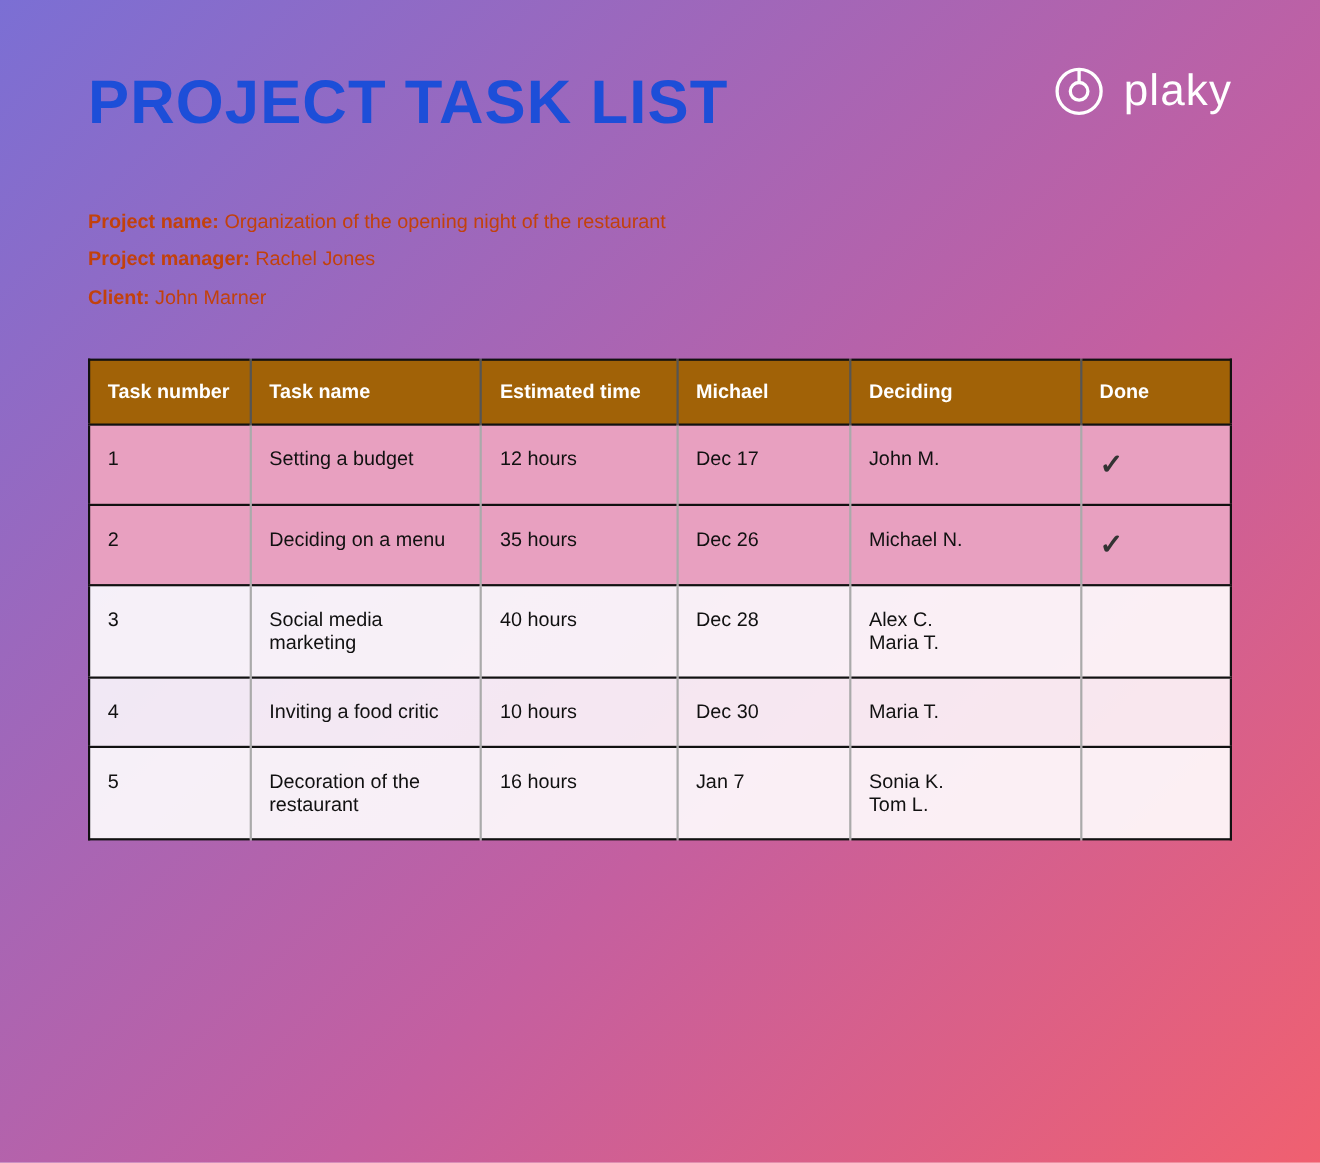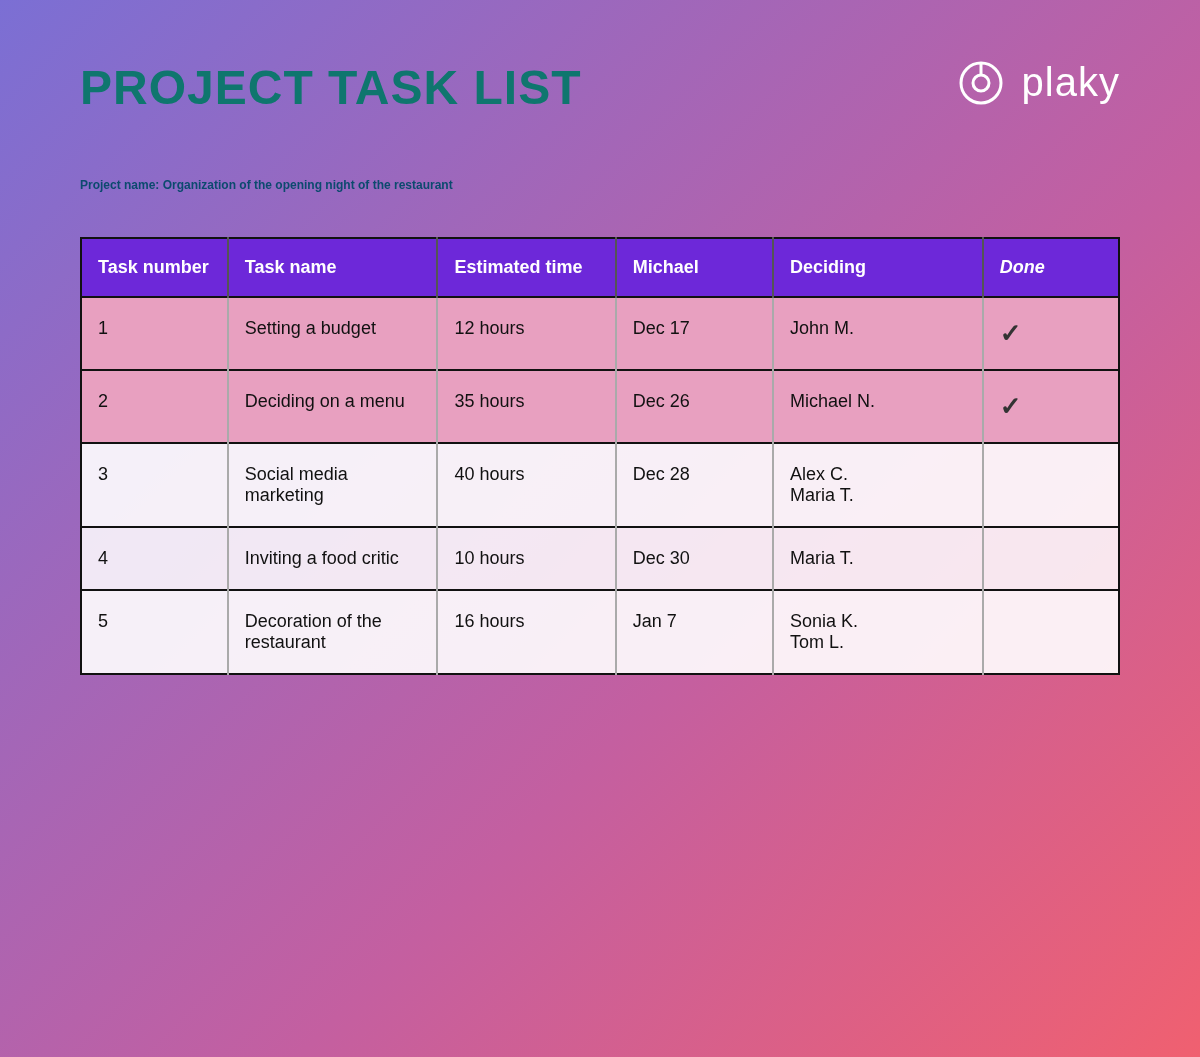--- a/index.html
+++ b/index.html
@@ -24,22 +24,22 @@
     }
 
     .header {
       display: flex;
       justify-content: space-between;
       align-items: flex-start;
       margin-bottom: 60px;
     }
 
     .page-title {
-      color: #0f766e;
-      font-size: 48px;
+      color: #1d4ed8;
+      font-size: 56px;
       font-weight: 900;
       letter-spacing: 1px;
     }
 
     .logo-area {
       display: flex;
       align-items: center;
       gap: 19px;
       color: #ffffff;
     }
@@ -50,53 +50,52 @@
     }
 
     .logo-text {
       font-size: 40px;
       font-weight: 400;
       color: #ffffff;
       letter-spacing: 1px;
     }
 
     .project-info {
-      color: #0c4a6e;
-      font-size: 12px;
+      color: #c2410c;
+      font-size: 18px;
       line-height: 1.8;
       margin-bottom: 40px;
-      font-weight: 700;
+      font-weight: 400;
     }
 
     .project-info p {
       margin-bottom: 2px;
     }
 
     .task-table {
       width: 100%;
       border-collapse: collapse;
       border: 2px solid #111;
     }
 
     .task-table thead tr {
-      background-color: #6d28d9;
+      background-color: #a16207;
     }
 
     .task-table thead th {
       color: #ffffff;
       font-weight: 700;
       font-size: 18px;
       padding: 18px 16px;
       text-align: left;
       border-right: 2px solid #555;
     }
 
     .task-table thead th:last-child {
       border-right: none;
-      font-style: italic;
     }
 
     .task-table tbody tr {
       border-top: 2px solid #111;
       background-color: rgba(255, 255, 255, 0.85);
     }
 
     .task-table tbody tr:nth-child(odd) {
       background-color: rgba(255, 255, 255, 0.9);
     }
@@ -144,20 +143,22 @@
         <circle cx="22" cy="22" r="20" stroke="white" stroke-width="3" fill="none"></circle>
         <circle cx="22" cy="22" r="8" stroke="white" stroke-width="3" fill="none"></circle>
         <line x1="22" y1="2" x2="22" y2="14" stroke="white" stroke-width="3"></line>
       </svg>
       <span class="logo-text">plaky</span>
     </div>
   </div>
 
   <div class="project-info">
     <p><strong>Project name:</strong> Organization of the opening night of the restaurant</p>
+    <p><strong>Project manager:</strong> Rachel Jones</p>
+    <p><strong>Client:</strong> John Marner</p>
   </div>
 
   <table class="task-table">
     <thead>
       <tr>
         <th class="col-task-number">Task number</th>
         <th class="col-task-name">Task name</th>
         <th class="col-estimated">Estimated time</th>
         <th class="col-deadline">Michael</th>
         <th class="col-assignee">Deciding</th>

